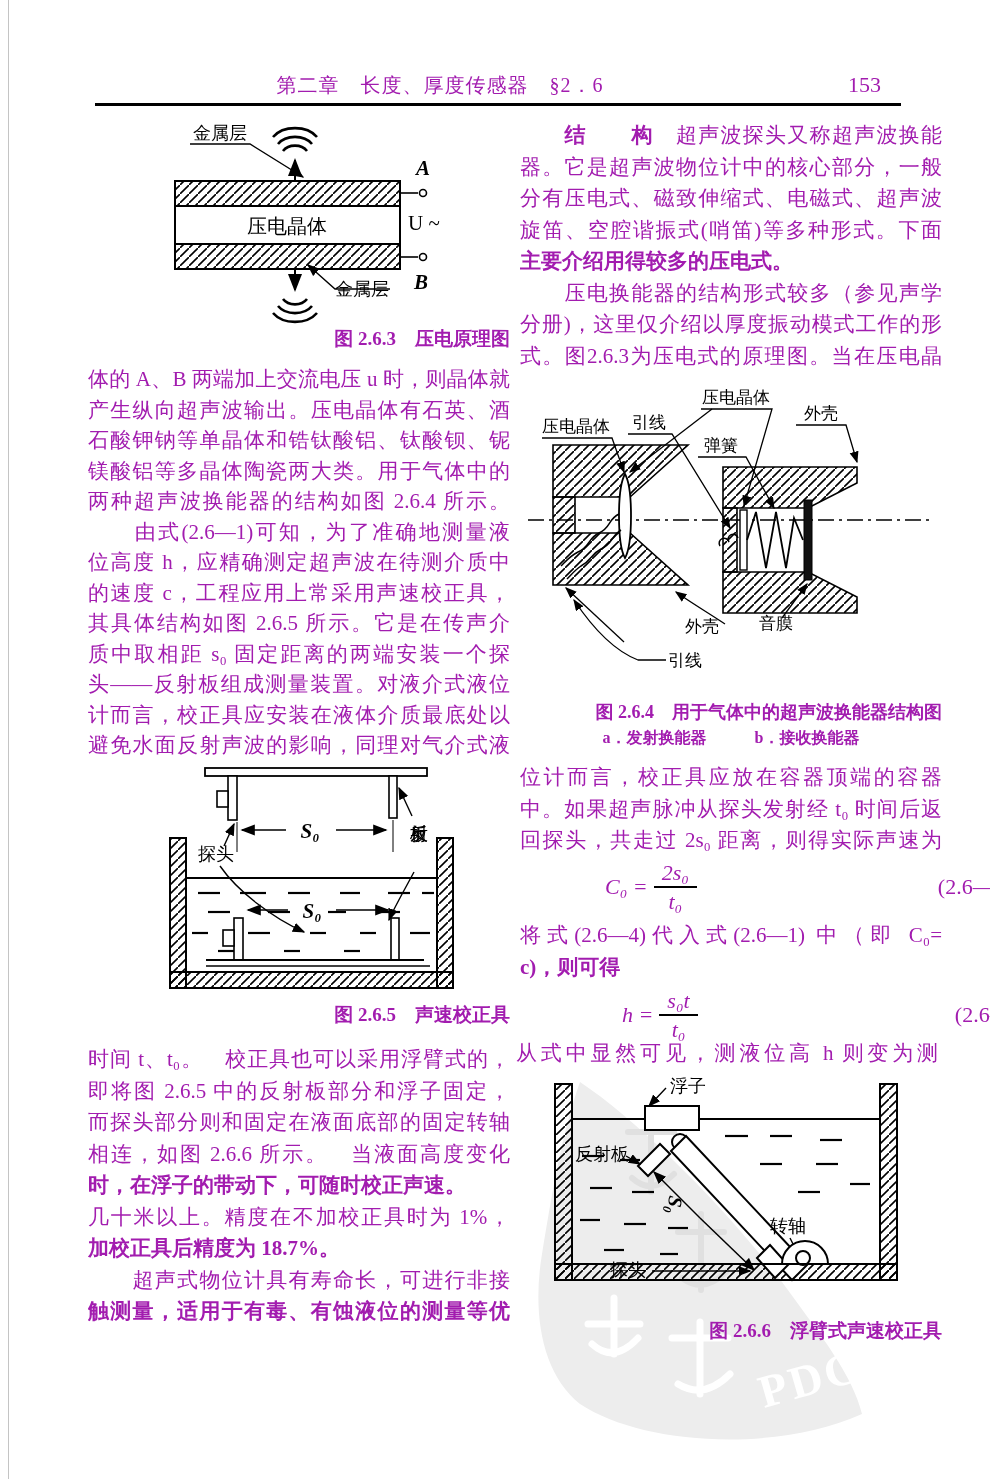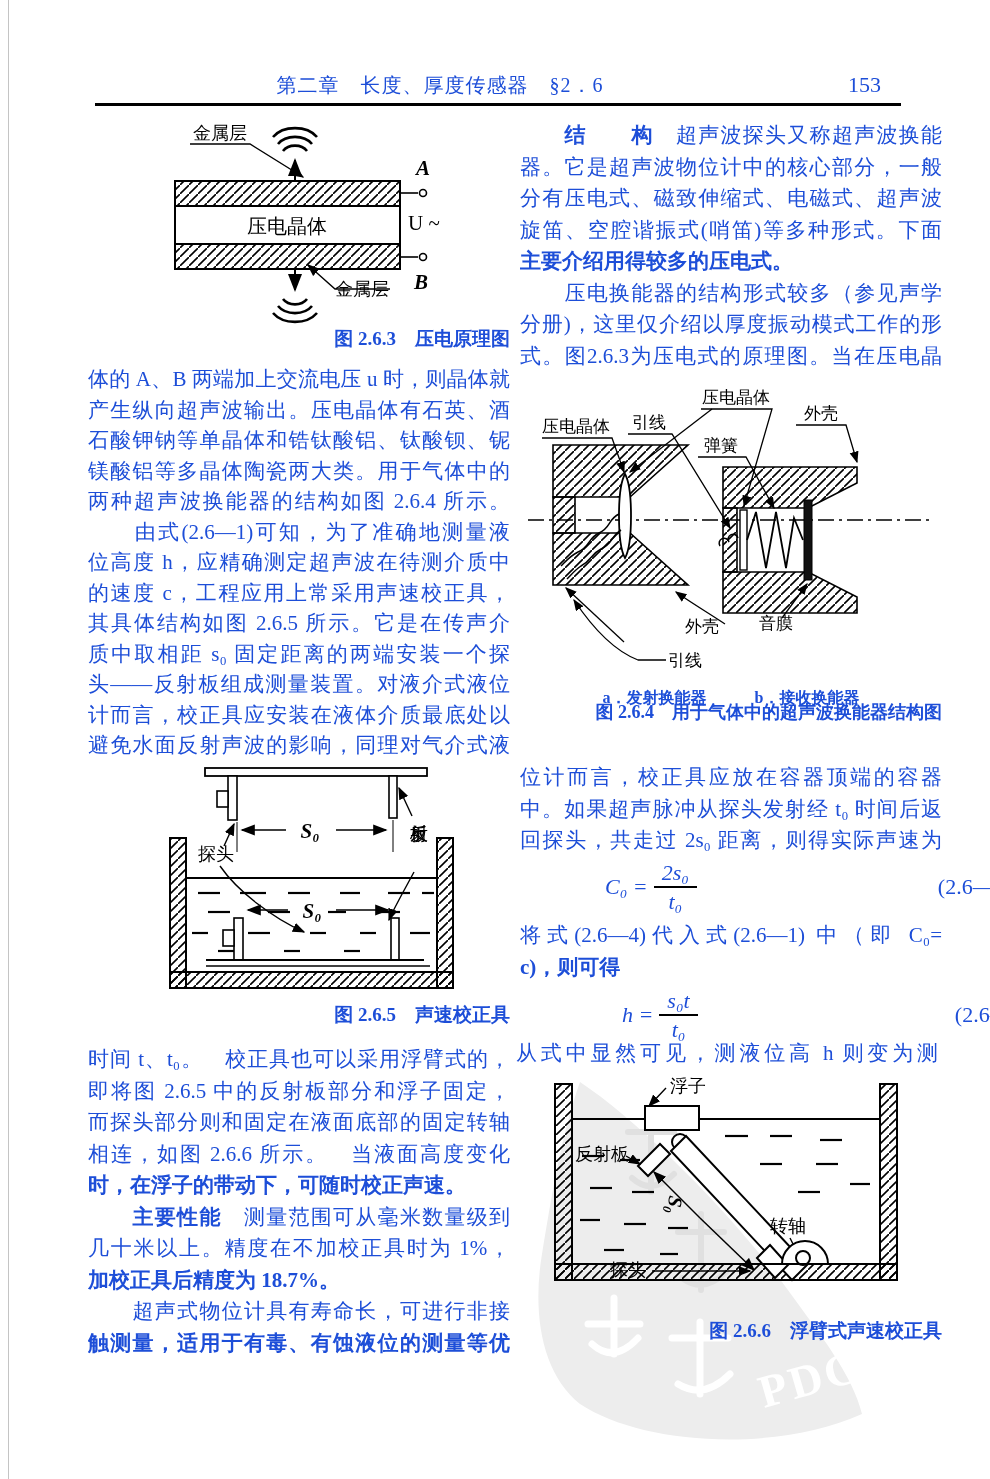--- a/index.html
+++ b/index.html
@@ -1,17 +1,17 @@
 <!DOCTYPE html>
 <html><head>
 <meta charset="utf-8">
 <style>
   html,body{margin:0;padding:0;background:#888;}
   #page{position:relative;width:990px;height:1479px;background:#ffffff;overflow:hidden;
-        font-family:"Liberation Serif","DejaVu Serif",serif;color:#1d4ed8;}
+        font-family:"Liberation Serif","DejaVu Serif",serif;color:#a21caf;}
   .scan-edge{position:absolute;left:8px;top:0;width:1px;height:1479px;background:#c4c4c4;}
   
   .hdr-title{position:absolute;left:230px;top:72px;width:420px;text-align:center;
              font-size:20px;letter-spacing:1px;}
   .hdr-page{position:absolute;left:848px;top:72px;font-size:22px;}
   .hdr-rule{position:absolute;left:95px;top:103px;width:806px;height:2.5px;background:#000;}
   
   .col{position:absolute;width:422px;font-size:21px;}
   .line{height:30.5px;line-height:30.5px;text-align:justify;text-align-last:justify;
         text-justify:inter-character;overflow:hidden;}
@@ -165,21 +165,20 @@
     <text x="224" y="158" font-size="21" font-style="italic" font-weight="700" text-anchor="middle">S₀</text>
   </svg>
   <div class="cap" style="left:88px;top:1002px">图 2.6.5　声速校正具</div>
 
   <div class="col lh315" style="left:88px;top:1044px">
     <div class="line">时间 t、t₀。　校正具也可以采用浮臂式的，</div>
     <div class="line">即将图 2.6.5 中的反射板部分和浮子固定，</div>
     <div class="line">而探头部分则和固定在液面底部的固定转轴</div>
     <div class="line">相连，如图 2.6.6 所示。　当液面高度变化</div>
     <div class="line last">时，在浮子的带动下，可随时校正声速。</div>
-    <div class="line"><span class="b">　　主要性能</span><span>　测量范围可从毫米数量级到</span></div>
     <div class="line">几十米以上。精度在不加校正具时为 1%，</div>
     <div class="line last">加校正具后精度为 18.7%。</div>
     <div class="line">　　超声式物位计具有寿命长，可进行非接</div>
     <div class="line b">触测量，适用于有毒、有蚀液位的测量等优</div>
   </div>
 
   <div class="col lh315" style="left:520px;top:120px">
     <div class="line"><span class="b">　　结　　构</span><span>　超声波探头又称超声波换能</span></div>
     <div class="line">器。它是超声波物位计中的核心部分，一般</div>
     <div class="line">分有压电式、磁致伸缩式、电磁式、超声波</div>
@@ -232,21 +231,21 @@
     <path d="M276,37 L326,37 L337,74" fill="none" stroke="#000" stroke-width="1.3" marker-end="url(#m4)"></path>
     <text x="182" y="244" font-size="17" text-anchor="middle">外壳</text>
     <path d="M205,236 C190,226 170,214 156,204" fill="none" stroke="#000" stroke-width="1.3" marker-end="url(#m4)"></path>
     <text x="256" y="241" font-size="17" text-anchor="middle">音膜</text>
     <path d="M262,230 L287,196" fill="none" stroke="#000" stroke-width="1.3" marker-end="url(#m4)"></path>
     <text x="165" y="278" font-size="17" text-anchor="middle">引线</text>
     <path d="M146,272 L118,272 C92,262 70,236 54,212" fill="none" stroke="#000" stroke-width="1.3" marker-end="url(#m4)"></path>
     <path d="M104,254 L46,200" fill="none" stroke="#000" stroke-width="1.3" marker-end="url(#m4)"></path>
   </svg>
   <div class="cap" style="left:520px;top:700px;font-size:18px">图 2.6.4　用于气体中的超声波换能器结构图</div>
-  <div class="cap2" style="left:520px;top:688px">a．发射换能器　　　b．接收换能器</div>
+  <div class="cap2" style="left:520px;top:728px">a．发射换能器　　　b．接收换能器</div>
 
   <div class="col lh315" style="left:520px;top:762px">
     <div class="line">位计而言，校正具应放在容器顶端的容器</div>
     <div class="line">中。如果超声脉冲从探头发射经 t₀ 时间后返</div>
     <div class="line">回探头，共走过 2s₀ 距离，则得实际声速为</div>
   </div>
 
   <div class="eq" style="top:858px;padding-left:85px">
     <span class="lhs">C₀ =</span>
     <span class="frac">

